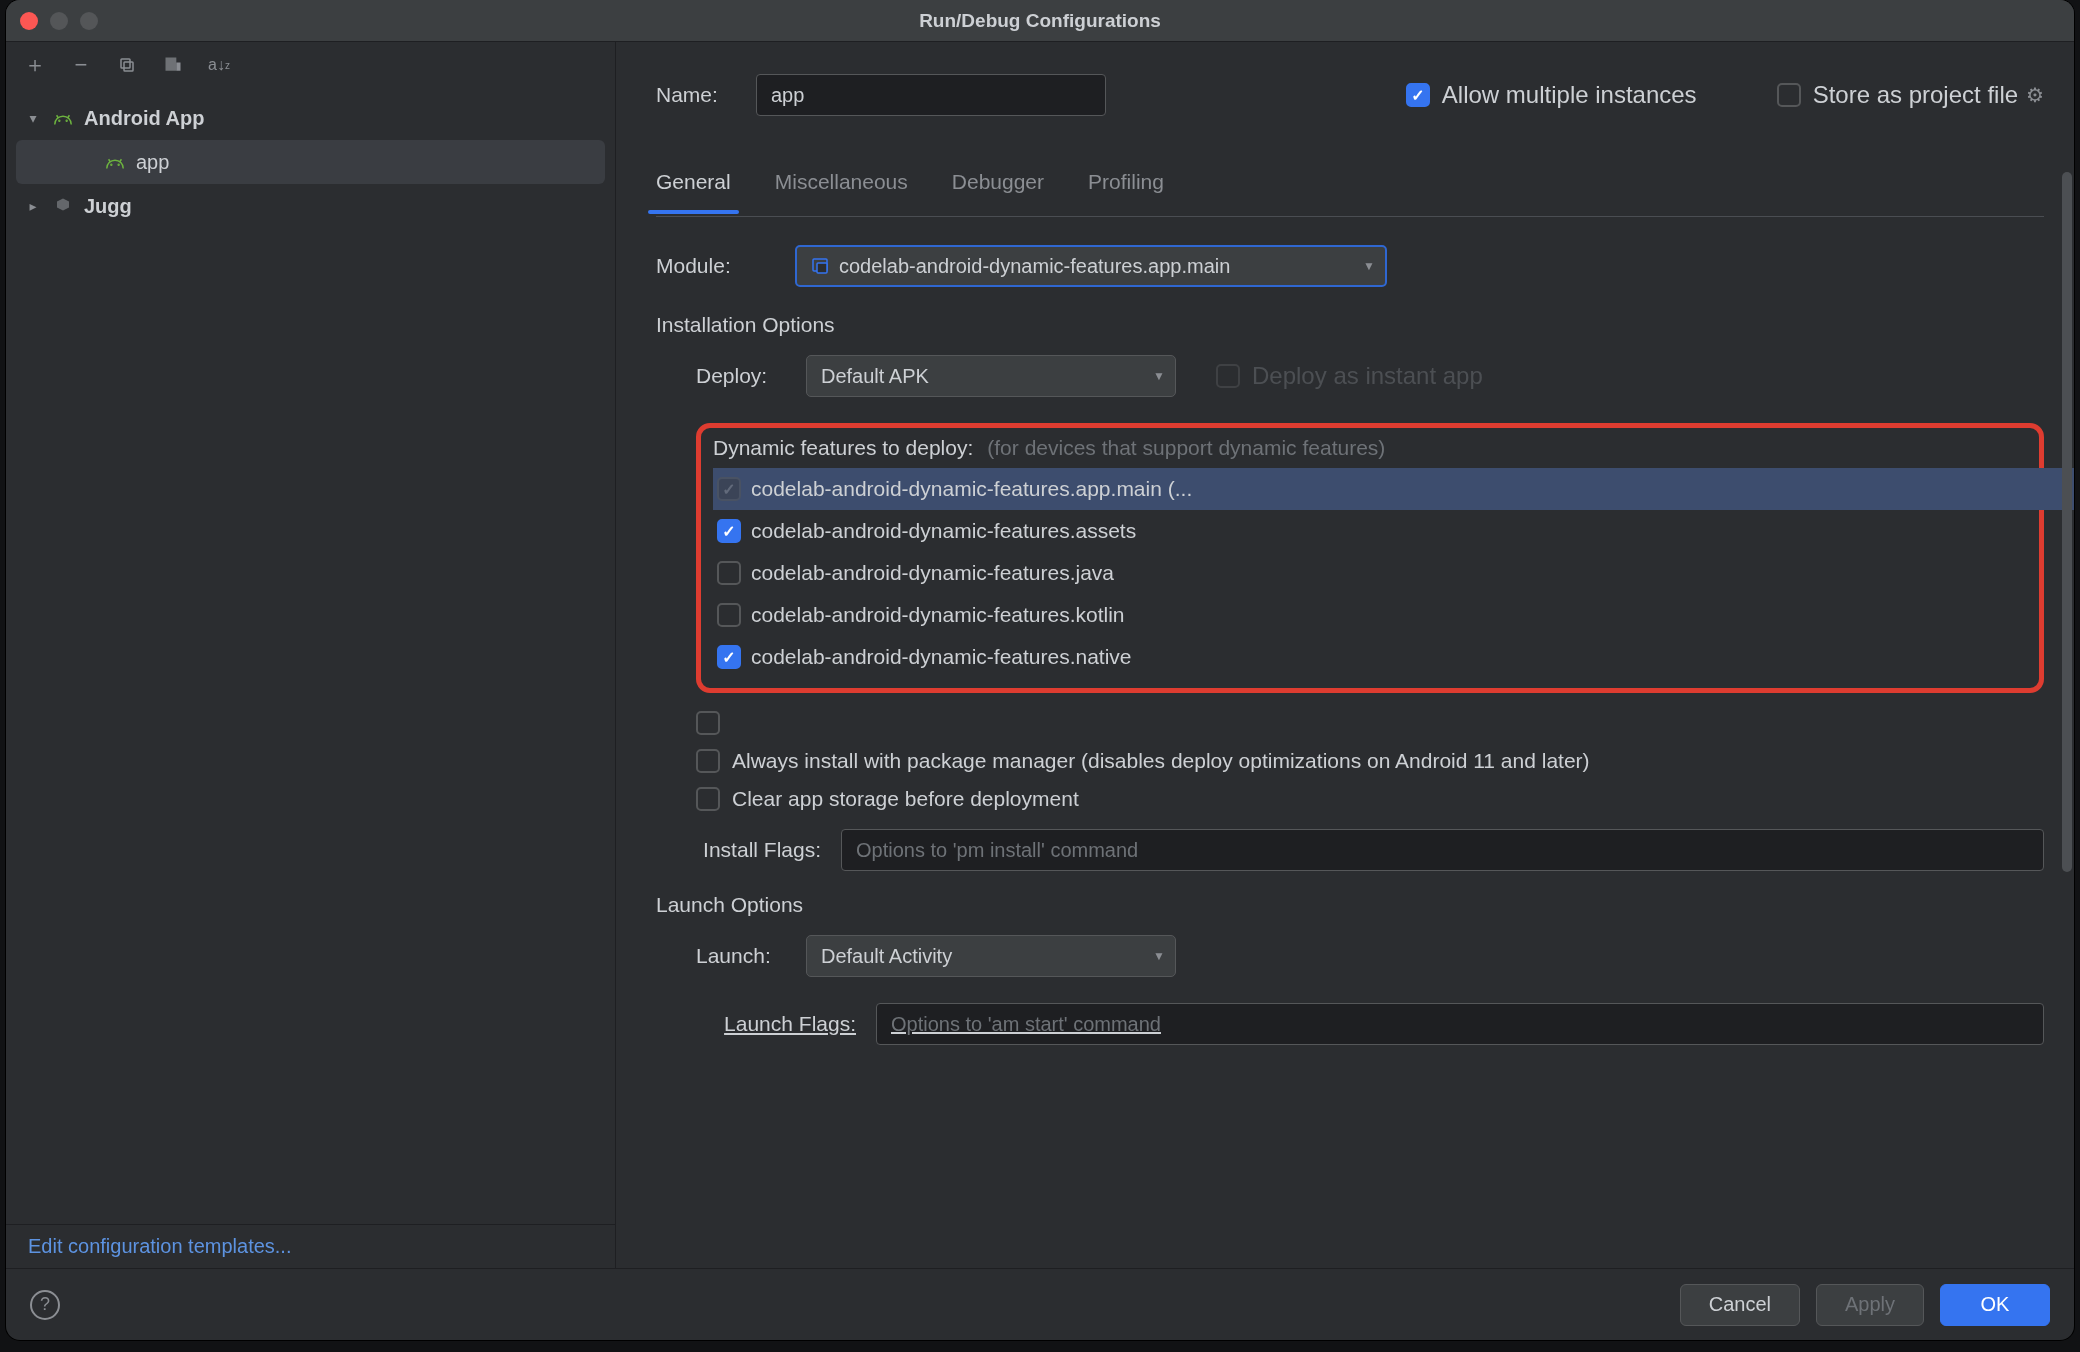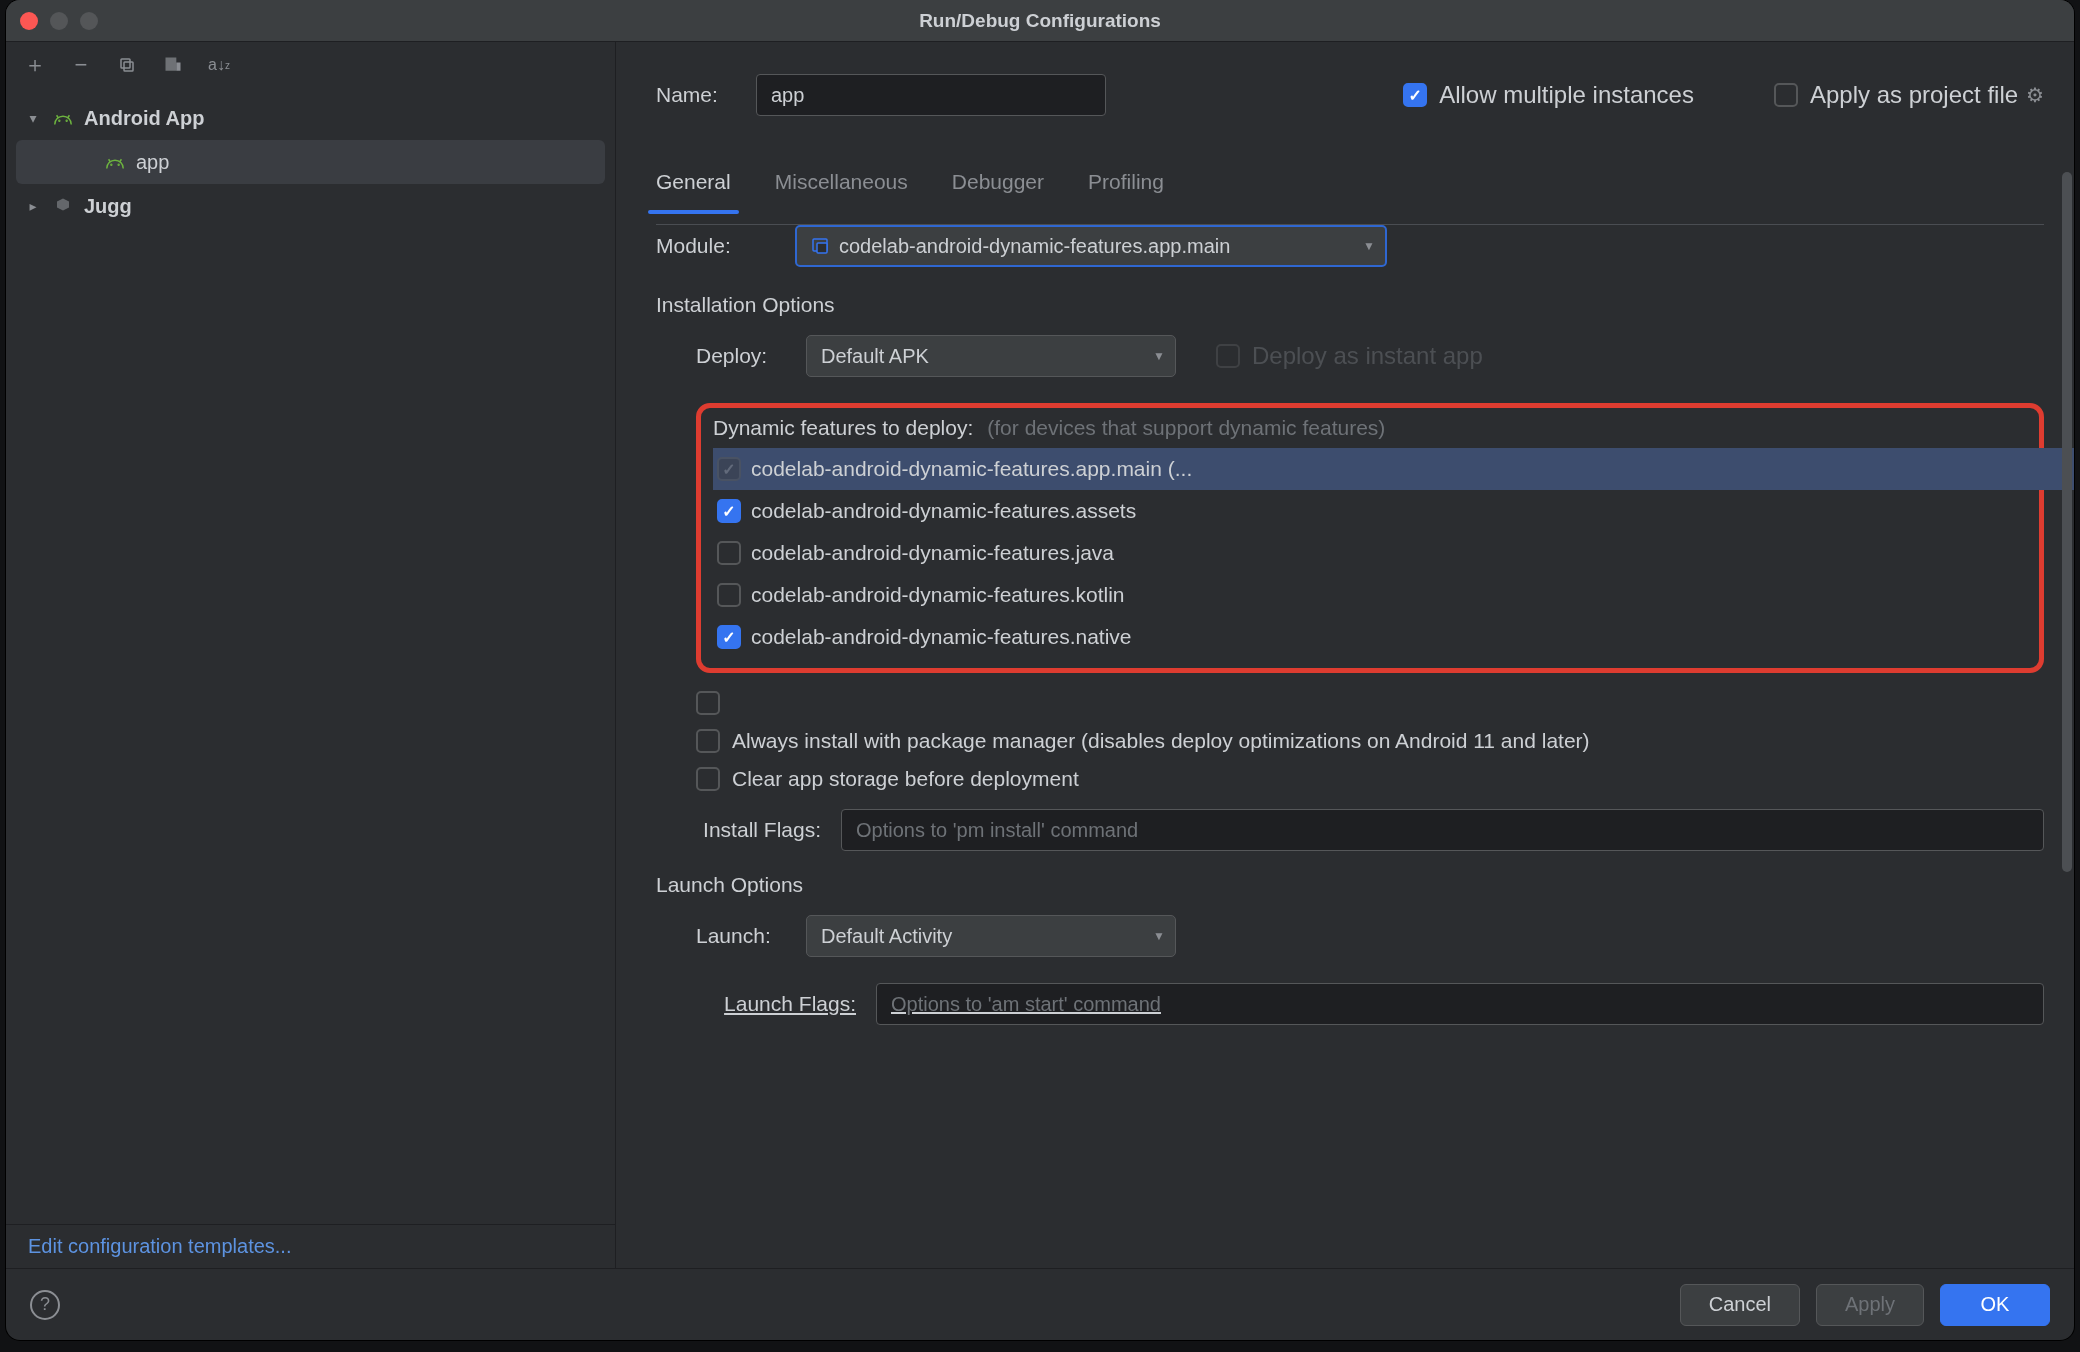--- a/index.html
+++ b/index.html
@@ -188,22 +188,23 @@
   .checkbox.disabled { opacity: 0.5; background: #3a3d42; }
   .checkbox.checked::after, .checkbox.disabled.checked-d::after {
     content: "✓"; color: #fff; font-size: 16px; font-weight: bold;
   }
   .checkbox.disabled.checked-d::after { color: #888; }
 
   
   .tabs {
     display: flex;
     gap: 44px;
-    padding-bottom: 12px;
+    padding-bottom: 4px;
     border-bottom: 1px solid var(--border-light);
+    margin-bottom: 28px;
   }
   .tab {
     padding: 0 0 18px 0;
     font-size: 21px;
     color: var(--text-secondary);
     cursor: pointer;
     position: relative;
   }
   .tab.active {
     color: var(--text-primary);
@@ -419,21 +420,21 @@
           <span class="label">Name:</span>
           <input class="text-input name-input" value="app" style="">
           <span class="spacer"></span>
           <div class="check-item" style="margin-right:30px;">
             <span class="checkbox checked"></span>
             <span>Allow multiple instances</span>
           </div>
           <span class="store-gap"></span>
           <div class="check-item">
             <span class="checkbox"></span>
-            <span>Apply as project file</span>
+            <span>Store as project file</span>
           </div>
           <span class="gear-icon">⚙</span>
         </div>
 
         <div class="tabs">
           <div class="tab active">General</div>
           <div class="tab">Miscellaneous</div>
           <div class="tab">Debugger</div>
           <div class="tab">Profiling</div>
         </div>

